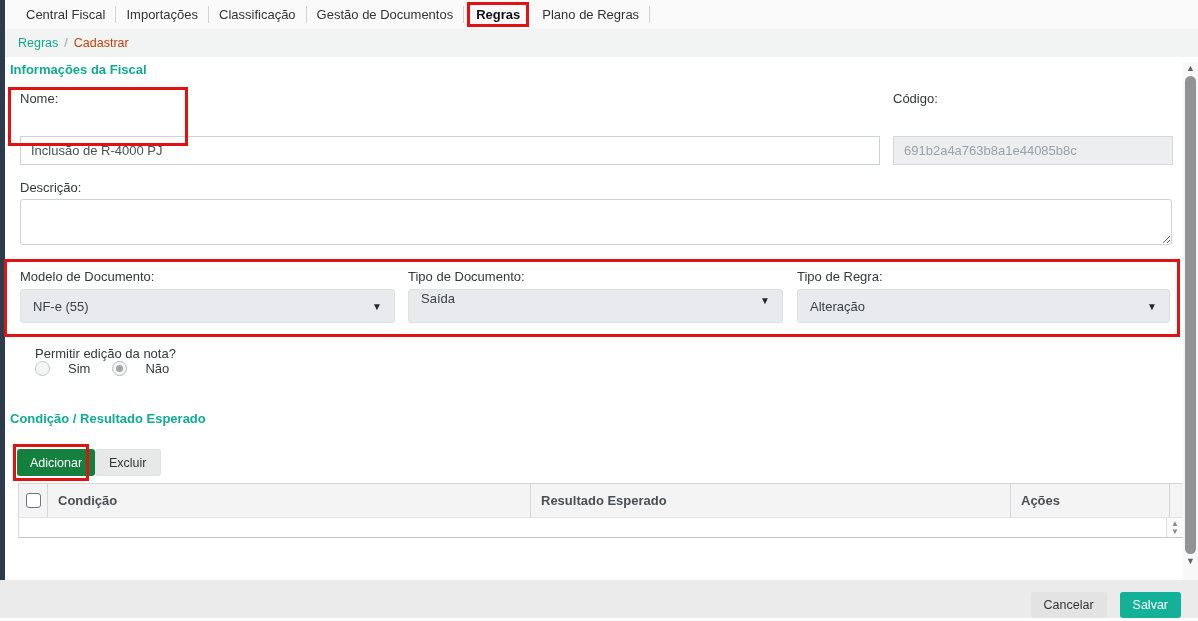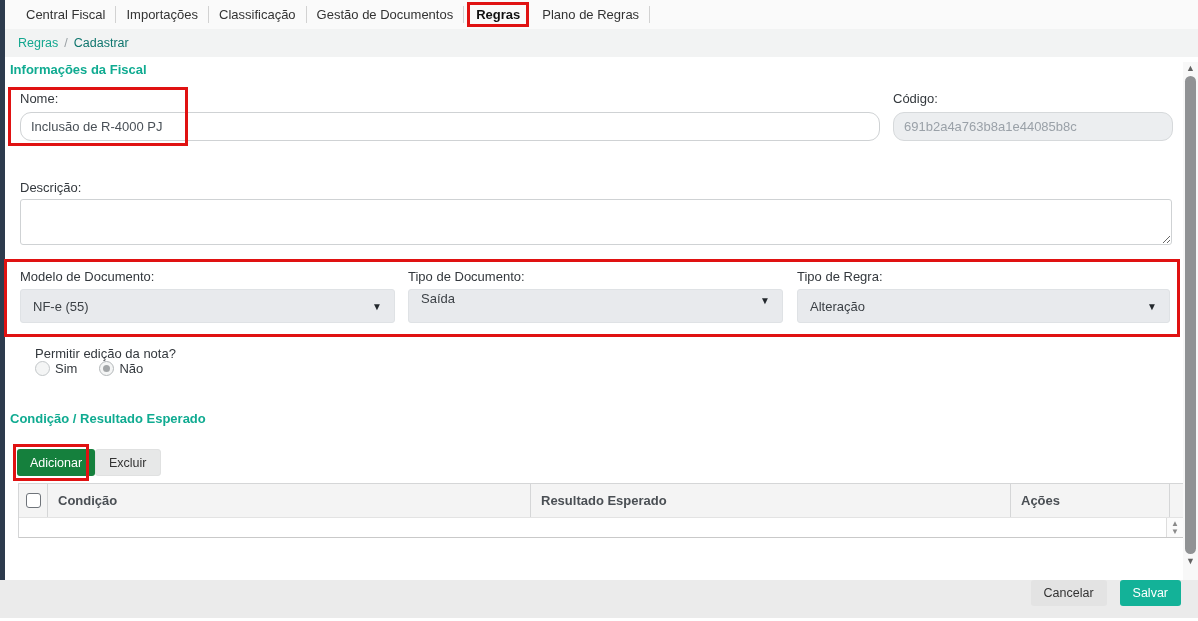--- a/index.html
+++ b/index.html
@@ -12,37 +12,37 @@
   
   .tabbar { position:absolute; left:0; top:0; width:1198px; height:29px; background:#fafafa; display:flex; align-items:center; padding-left:16px; z-index:4; }
   .tab { font-size:13px; color:#333; padding:2px 10px; white-space:nowrap; cursor:default; }
   .tab-sep { width:1px; height:17px; background:#d2d2d2; }
   .tab.active { font-weight:bold; color:#111; border:3px solid #e01212; padding:2px 6px; margin:0 3px; }
 
   
   .breadcrumb { position:absolute; left:0; top:29px; width:1198px; height:28px; background:#f2f3f3; display:flex; align-items:center; padding-left:18px; font-size:12.5px; z-index:4; }
   .crumb-link { color:#13a78f; margin-right:6px; cursor:pointer; }
   .crumb-sep { color:#9aa0a4; margin-right:6px; }
-  .crumb-current { color:#0f766e; }
+  .crumb-current { color:#c2410c; }
 
   .section-heading { position:absolute; font-size:13px; font-weight:bold; color:#10ab91; }
 
   .field-label { position:absolute; font-size:13px; color:#33383d; }
 
-  .text-input { position:absolute; height:29px; border:1px solid #cfd2d4; border-radius:11px; padding:0 10px; font-size:13px; color:#495057; font-family:"Liberation Sans", sans-serif; background:#fff; }
+  .text-input { position:absolute; height:29px; border:1px solid #cfd2d4; border-radius:0; padding:0 10px; font-size:13px; color:#495057; font-family:"Liberation Sans", sans-serif; background:#fff;margin-top:24px; }
   .text-input:disabled { background:#eceef0; color:#9aa1a8; border-color:#d6d9db; }
 
   textarea.desc { position:absolute; border:1px solid #cfd2d4; border-radius:3px; padding:6px 10px; font-size:13px; color:#495057; font-family:"Liberation Sans", sans-serif; resize:both; }
 
   .select { position:absolute; height:29px; background:#e8eaed; border:1px solid #dfe2e5; border-radius:3px; display:flex; align-items:center; justify-content:space-between; padding:16px 12px; font-size:13px; color:#3c4146; cursor:pointer; }
   .select .caret { font-size:10px; color:#23282d; }
 
   
   .radio-row { position:absolute; display:flex; gap:22px; align-items:center; }
-  .radio-item { display:flex; align-items:center; gap:5px; font-size:13px; color:#33383d; }
+  .radio-item { display:flex; align-items:center; gap:18px; font-size:13px; color:#33383d; }
   .radio-circle { width:15px; height:15px; border-radius:50%; border:1px solid #c3c7c9; background:#f4f5f5; display:flex; align-items:center; justify-content:center; }
   .radio-circle .dot { width:7px; height:7px; border-radius:50%; background:#a3a6a8; display:none; }
   .radio-circle.checked { border-color:#b4b8ba; }
   .radio-circle.checked .dot { display:block; }
 
   
   .btn { position:absolute; height:27px; border:none; border-radius:3px; font-size:12.5px; font-family:"Liberation Sans", sans-serif; padding:0 13px; cursor:pointer; }
   .btn-teal { background:#15803d; color:#fff; }
   .btn-gray { background:#e7e8e8; color:#333; border:1px solid #e0e1e1; }
 
@@ -54,21 +54,21 @@
   .th.col-cond { width:483px;text-align:right; }
   .th.col-res { width:480px; }
   .th.col-acoes { width:159px; }
   .th.col-spacer { width:13px; border-right:none; }
   .checkbox { width:15px; height:15px; border:1px solid #6f747a; border-radius:3px; background:#fff; cursor:pointer; }
   .tbody-row { display:flex; background:#fff; height:21px; border-top:1px solid #e3e3e3; border-bottom:1px solid #c9c9c9; }
   .row-space { flex:1; }
   .mini-scroll { width:17px; border-left:1px solid #ddd; background:#fbfbfb; display:flex; flex-direction:column; align-items:center; justify-content:center; line-height:8px; font-size:8px; color:#8a8a8a; cursor:pointer; }
 
   
-  .footer { position:absolute; left:0; top:580px; width:1198px; height:38px; background:#ebebeb; display:flex; align-items:flex-start; justify-content:flex-end; gap:13px; padding-right:17px; z-index:7; }
+  .footer { position:absolute; left:0; top:580px; width:1198px; height:38px; background:#ebebeb; display:flex; align-items:flex-end; justify-content:flex-end; gap:13px; padding-right:17px; z-index:7; }
   .footer .fbtn { height:26px; border:none; border-radius:3px; font-size:12.5px; font-family:"Liberation Sans", sans-serif; padding:0 13px; cursor:pointer; }
   .fbtn-cancel { background:#e3e3e3; color:#333; }
   .fbtn-save { background:#13b298; color:#fff; }
 
   
   .scrollbar { position:absolute; left:1183px; top:62px; width:15px; height:518px; background:#f8f8f8; z-index:8; display:flex; flex-direction:column; align-items:center; }
   .sb-arrow { font-size:9px; color:#636363; height:13px; line-height:13px; cursor:pointer; }
   .sb-thumb { width:11px; height:478px; background:#909294; border-radius:6px; margin:1px 0; cursor:grab; }
 
   

